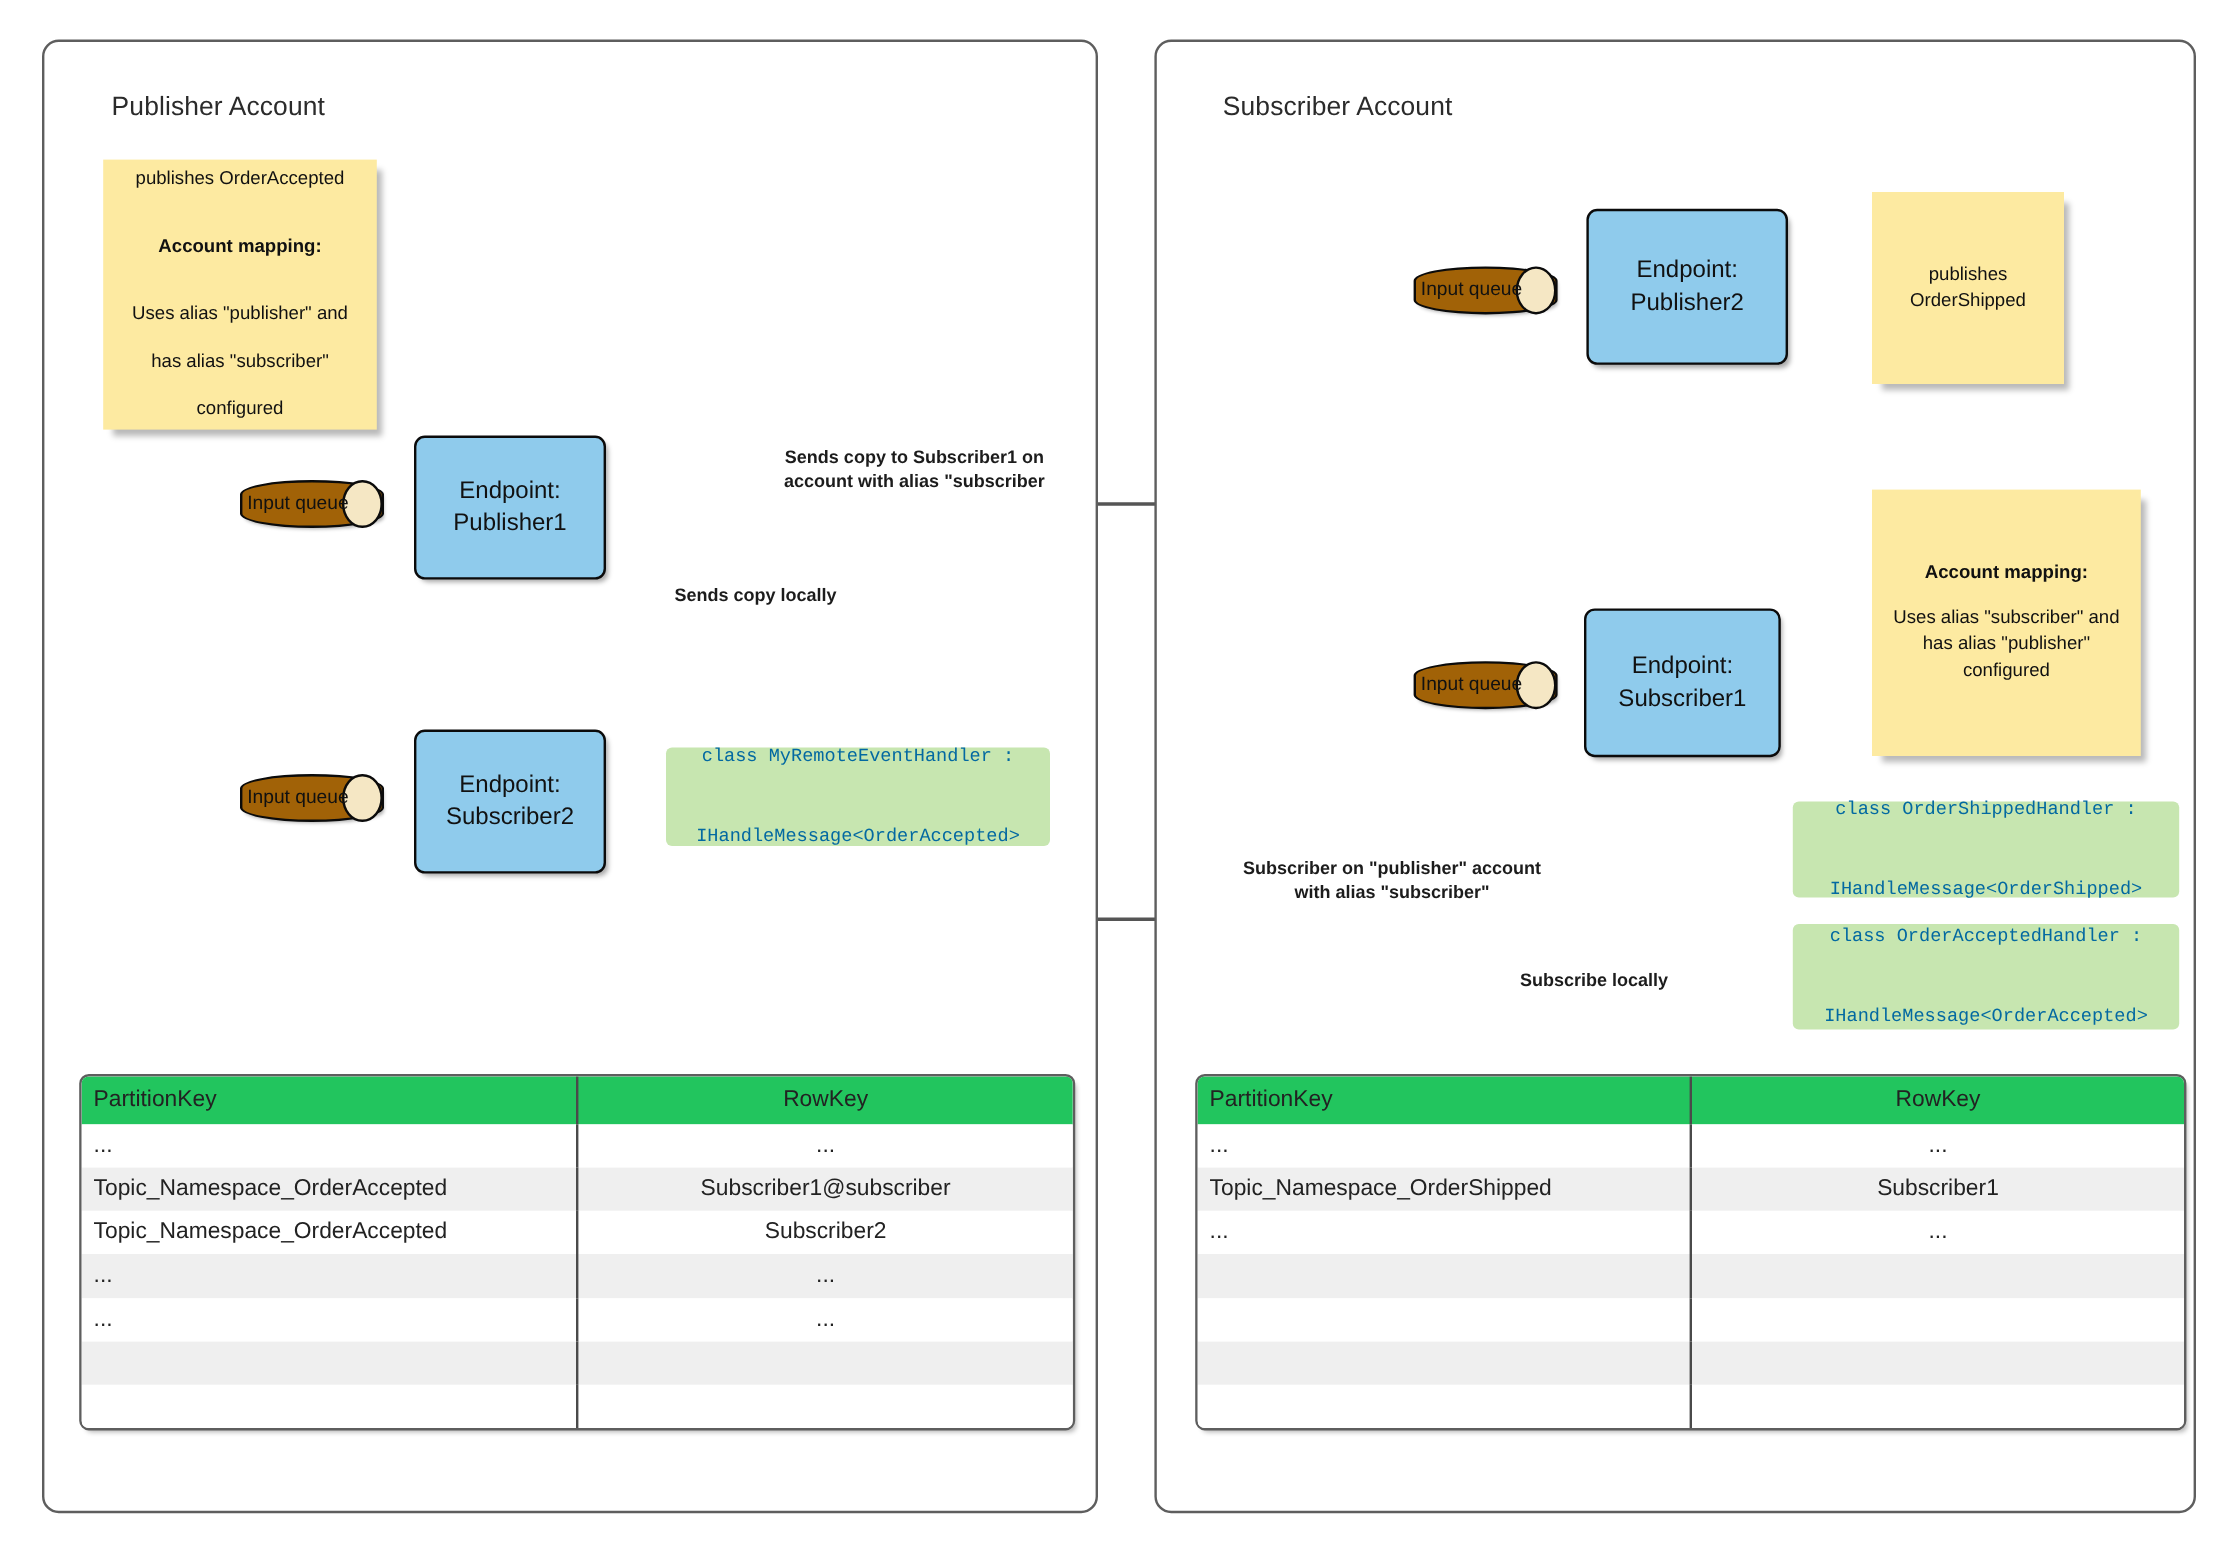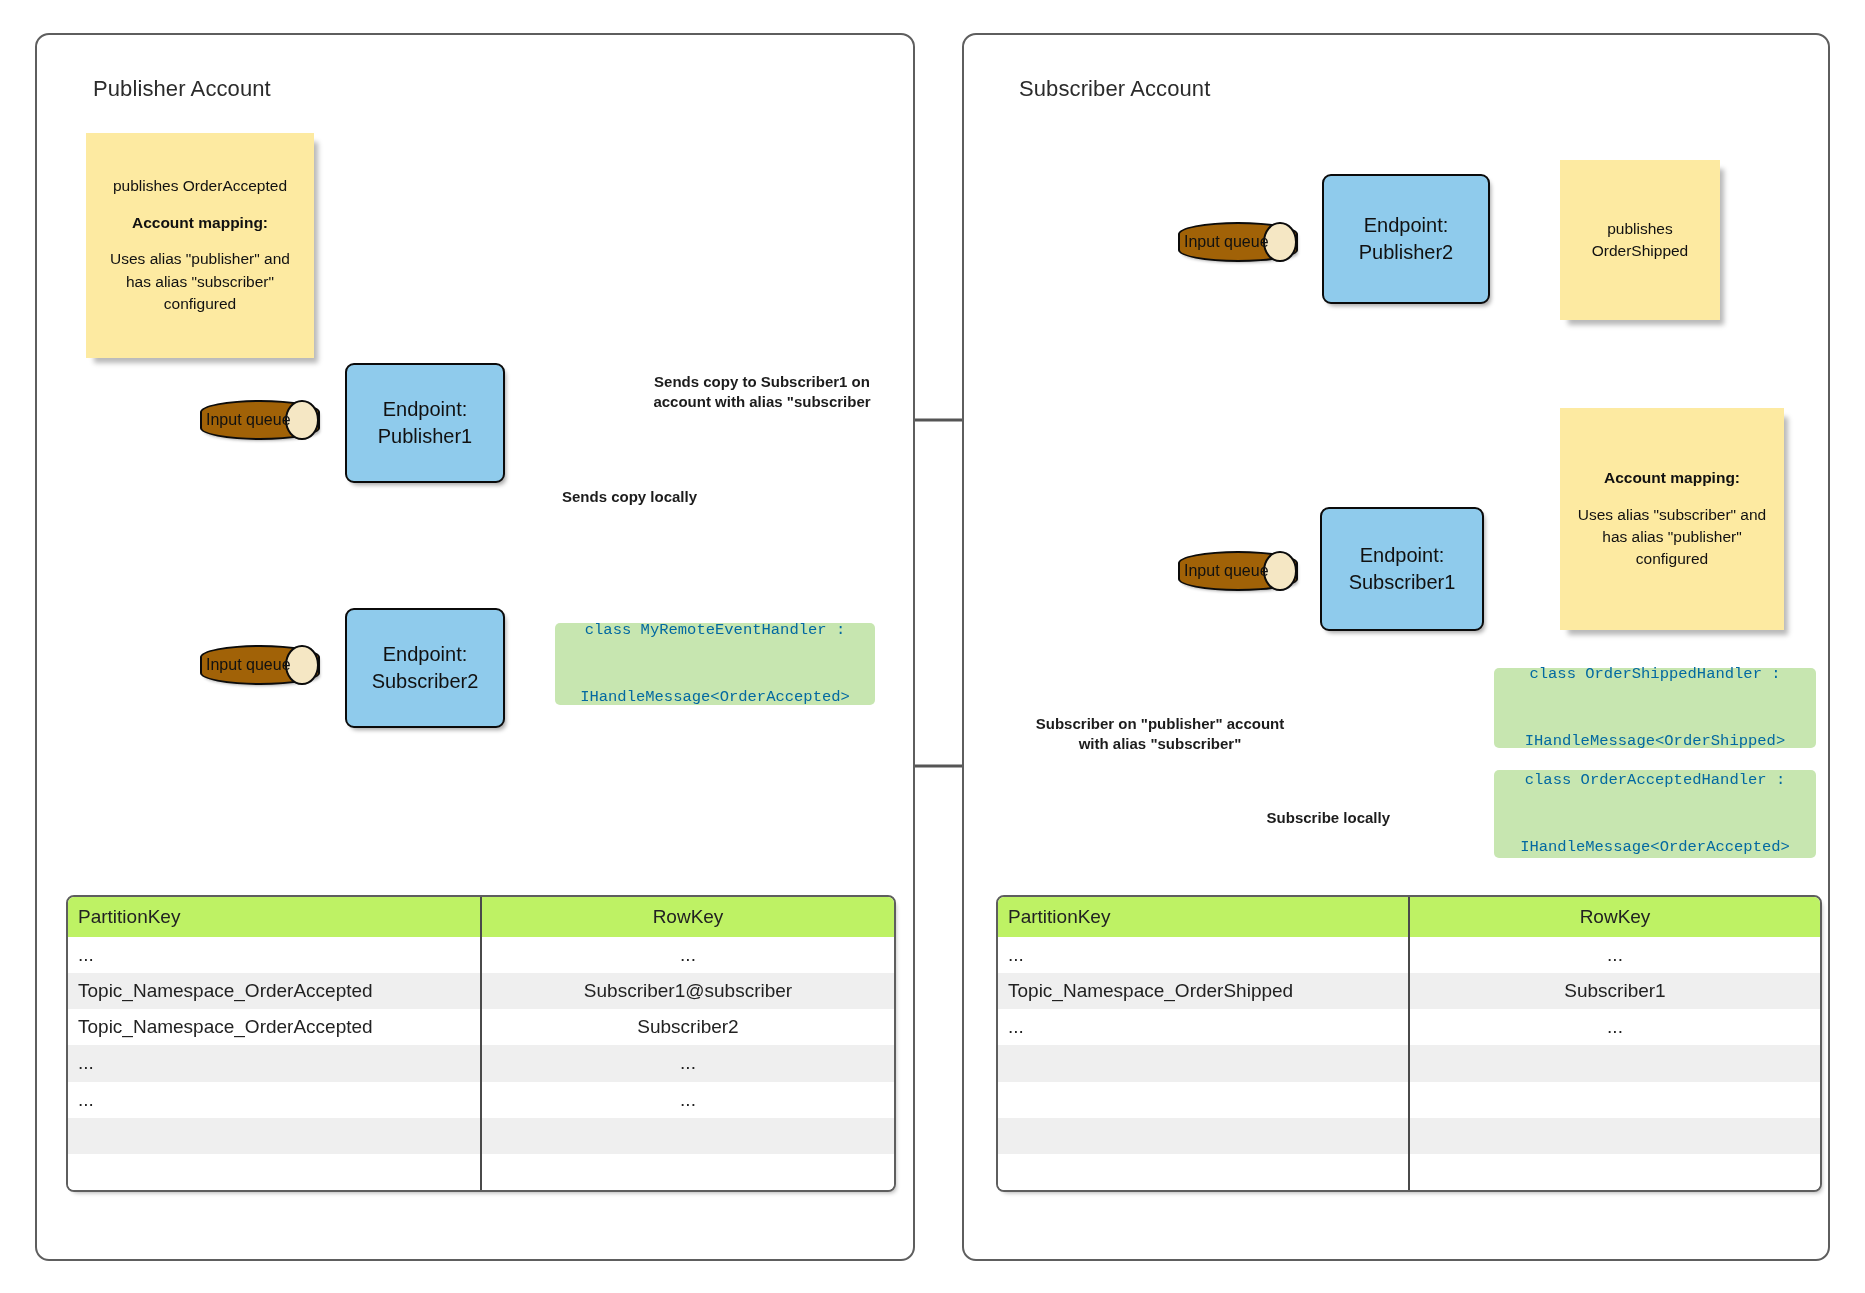--- a/index.html
+++ b/index.html
@@ -71,21 +71,21 @@
   }
   .edge-label.left{text-align:left;}
 
   
   .tbl{
     border:2px solid #5e5e5e;border-radius:8px;background:#fff;overflow:hidden;
     box-shadow:3px 4px 4px -3px rgba(0,0,0,.3);
   }
   .tbl table{border-collapse:collapse;width:100%;height:100%;table-layout:fixed;}
   .tbl th{
-    background:#bef264;font-weight:normal;font-size:19px;color:#222;
+    background:#22c55e;font-weight:normal;font-size:19px;color:#222;
     height:40px;padding:0 10px;border-right:2px solid #4a4a4a;
   }
   .tbl th:last-child{border-right:none;}
   .tbl th.pk{text-align:left;}
   .tbl th.rk{text-align:center;}
   .tbl td{
     font-size:19px;color:#222;height:30px;padding:0 10px;
     border-right:2px solid #4a4a4a;
   }
   .tbl td:last-child{border-right:none;}
@@ -114,21 +114,21 @@
     <path d="M515,420 L552,420 L552,557 L288,557 L288,637" fill="none" stroke="#555555" stroke-width="3" stroke-linejoin="round" marker-end="url(#arrow)"></path>
 
     <path d="M1402,628 L1402,766 L566,766 L566,895" fill="none" stroke="#555555" stroke-width="3" stroke-linejoin="round" marker-end="url(#arrow)"></path>
 
     <path d="M1402,628 L1402,895" fill="none" stroke="#555555" stroke-width="3" stroke-linejoin="round" marker-end="url(#arrow)"></path>
   </svg>
 
   <div class="abs account" style="left:35px;top:33px;width:880px;height:1228px;"></div>
   <div class="account-title" style="left:93px;top:76px;">Publisher Account</div>
 
-  <div class="abs note" style="left:86px;top:133px;width:228px;height:225px;">
+  <div class="abs note" style="left:86px;top:133px;width:228px;height:225px;gap:17px;">
     <span class="ln">publishes OrderAccepted</span>
     <span class="sp"></span>
     <span class="ln bold">Account mapping:</span>
     <span class="sp"></span>
     <span class="ln">Uses alias "publisher" and</span>
     <span class="ln">has alias "subscriber"</span>
     <span class="ln">configured</span>
   </div>
 
   <div class="abs queue" style="left:200px;top:400px;width:120px;height:40px;">

